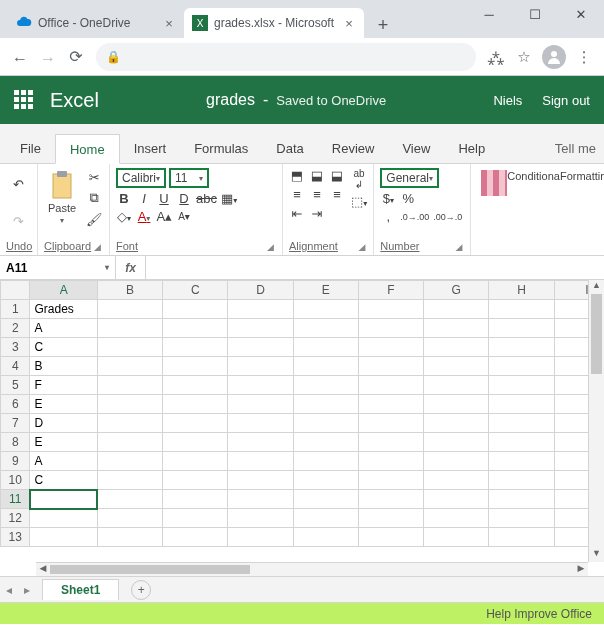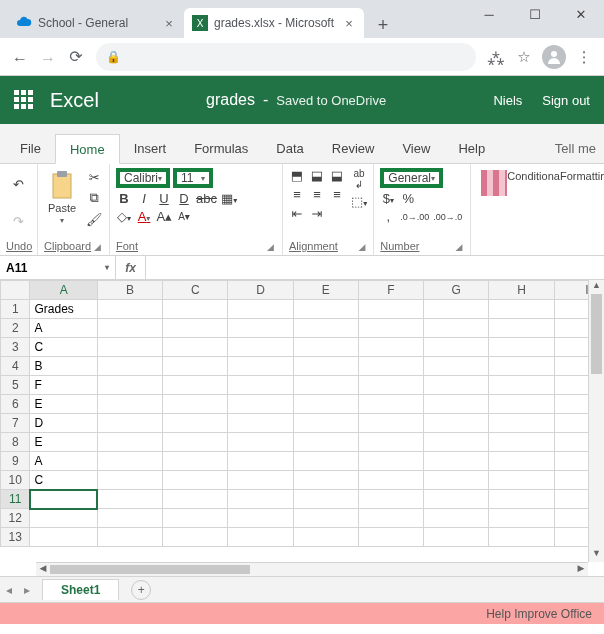--- a/index.html
+++ b/index.html
@@ -45,21 +45,21 @@
 
   
   .ribbon { height:92px; background:#fff; border-bottom:1px solid #d4d4d4; display:flex; font-size:11px; color:#444;}
   .group { border-right:1px solid #e1e1e1; padding:4px 6px 0; display:flex; flex-direction:column; }
   .group .content{ flex:1; display:flex; align-items:flex-start; gap:4px;}
   .group .glabel{ color:#6a6a6a; padding:2px 0 3px; position:relative;text-decoration:underline;}
   .group .glabel .launcher{position:absolute; right:2px; bottom:3px; font-size:9px; color:#888;}
   .bigbtn{ display:flex; flex-direction:column; align-items:center; justify-content:center; gap:2px; padding:2px 4px;}
   .smallcol{display:flex; flex-direction:column; gap:3px; align-items:center;}
   .smallbtn{width:20px; height:18px; display:flex; align-items:center; justify-content:center; font-size:13px;}
-  .sel{height:20px; border:4px solid #15803d; font-size:12px; display:flex; align-items:center; padding:0 4px; background:#fff; justify-content:space-between;}
+  .sel{height:20px; border:2px solid #15803d; font-size:12px; display:flex; align-items:center; padding:0 4px; background:#fff; justify-content:space-between;}
   .btnrow{display:flex; gap:4px; align-items:center; font-size:13px;}
   .btnrow span{min-width:16px; text-align:center;}
   .fontgroup .content{flex-direction:column; gap:3px; width:160px;}
   .aligngroup .content{flex-direction:row; gap:6px;}
   .colblock{display:flex; flex-direction:column; gap:4px;}
   .numgroup .content{flex-direction:column; gap:3px; width:84px;}
   .condfmt{display:flex; align-items:flex-start; padding:2px 4px; color:#444; font-size:11px;}
   .condicon{width:26px;height:26px;background:repeating-linear-gradient(90deg,#d9758f 0 6px,#f3c6cf 6px 12px);margin-bottom:2px;}
 
   
@@ -85,34 +85,34 @@
   .hscroll{position:absolute; left:36px; right:16px; bottom:0; height:14px; background:#f3f3f3; border-top:1px solid #d4d4d4;}
   .hscroll .arr{position:absolute; top:0; bottom:0; width:14px; text-align:center; font-size:9px; color:#666;}
   .hscroll .thumb{position:absolute; top:2px; bottom:2px; left:14px; width:200px; background:#c8c8c8;}
 
   
   .sheettabs{ height:26px; border-top:1px solid #d4d4d4; display:flex; align-items:center; background:#f3f3f3; font-size:12px;}
   .sheettabs .nav{width:18px; text-align:center; color:#888;}
   .sheet{ background:#fff; border:1px solid #d4d4d4; border-bottom:none; padding:3px 18px; font-weight:bold; color:#217346; margin-left:6px;}
   .addsheet{ width:20px; height:20px; border:1px solid #c8c8c8; border-radius:50%; display:flex; align-items:center; justify-content:center; margin-left:12px; color:#666;}
 
-  .status{ height:22px; border-top:1px solid #d4d4d4; display:flex; align-items:center; justify-content:flex-end; padding:0 12px; font-size:12px; color:#555; background:#fca5a5;}
+  .status{ height:22px; border-top:1px solid #d4d4d4; display:flex; align-items:center; justify-content:flex-end; padding:0 12px; font-size:12px; color:#555; background:#bef264;}
 </style>
 </head>
 <body>
 
 <div class="browser-title">
   <div class="tabbar">
     <div class="tab inactive">
       <span class="fav">
           <svg width="16" height="16" viewBox="0 0 16 16">
             <path fill="#0a84d8" d="M4 11a3 3 0 010-6 4 4 0 017.5-1A3.5 3.5 0 0112 11z"></path>
           </svg>
         </span>
-      <span class="label">School - General</span>
+      <span class="label">Office - OneDrive</span>
       <span class="close">×</span>
     </div>
     <div class="tab active">
       <span class="fav">
           <svg width="16" height="16" viewBox="0 0 16 16">
             <rect width="16" height="16" fill="#217346"></rect>
             <text x="8" y="12" font-size="10" text-anchor="middle" fill="#fff" font-family="Arial">X</text>
           </svg>
         </span>
       <span class="label">grades.xlsx - Microsoft</span>

